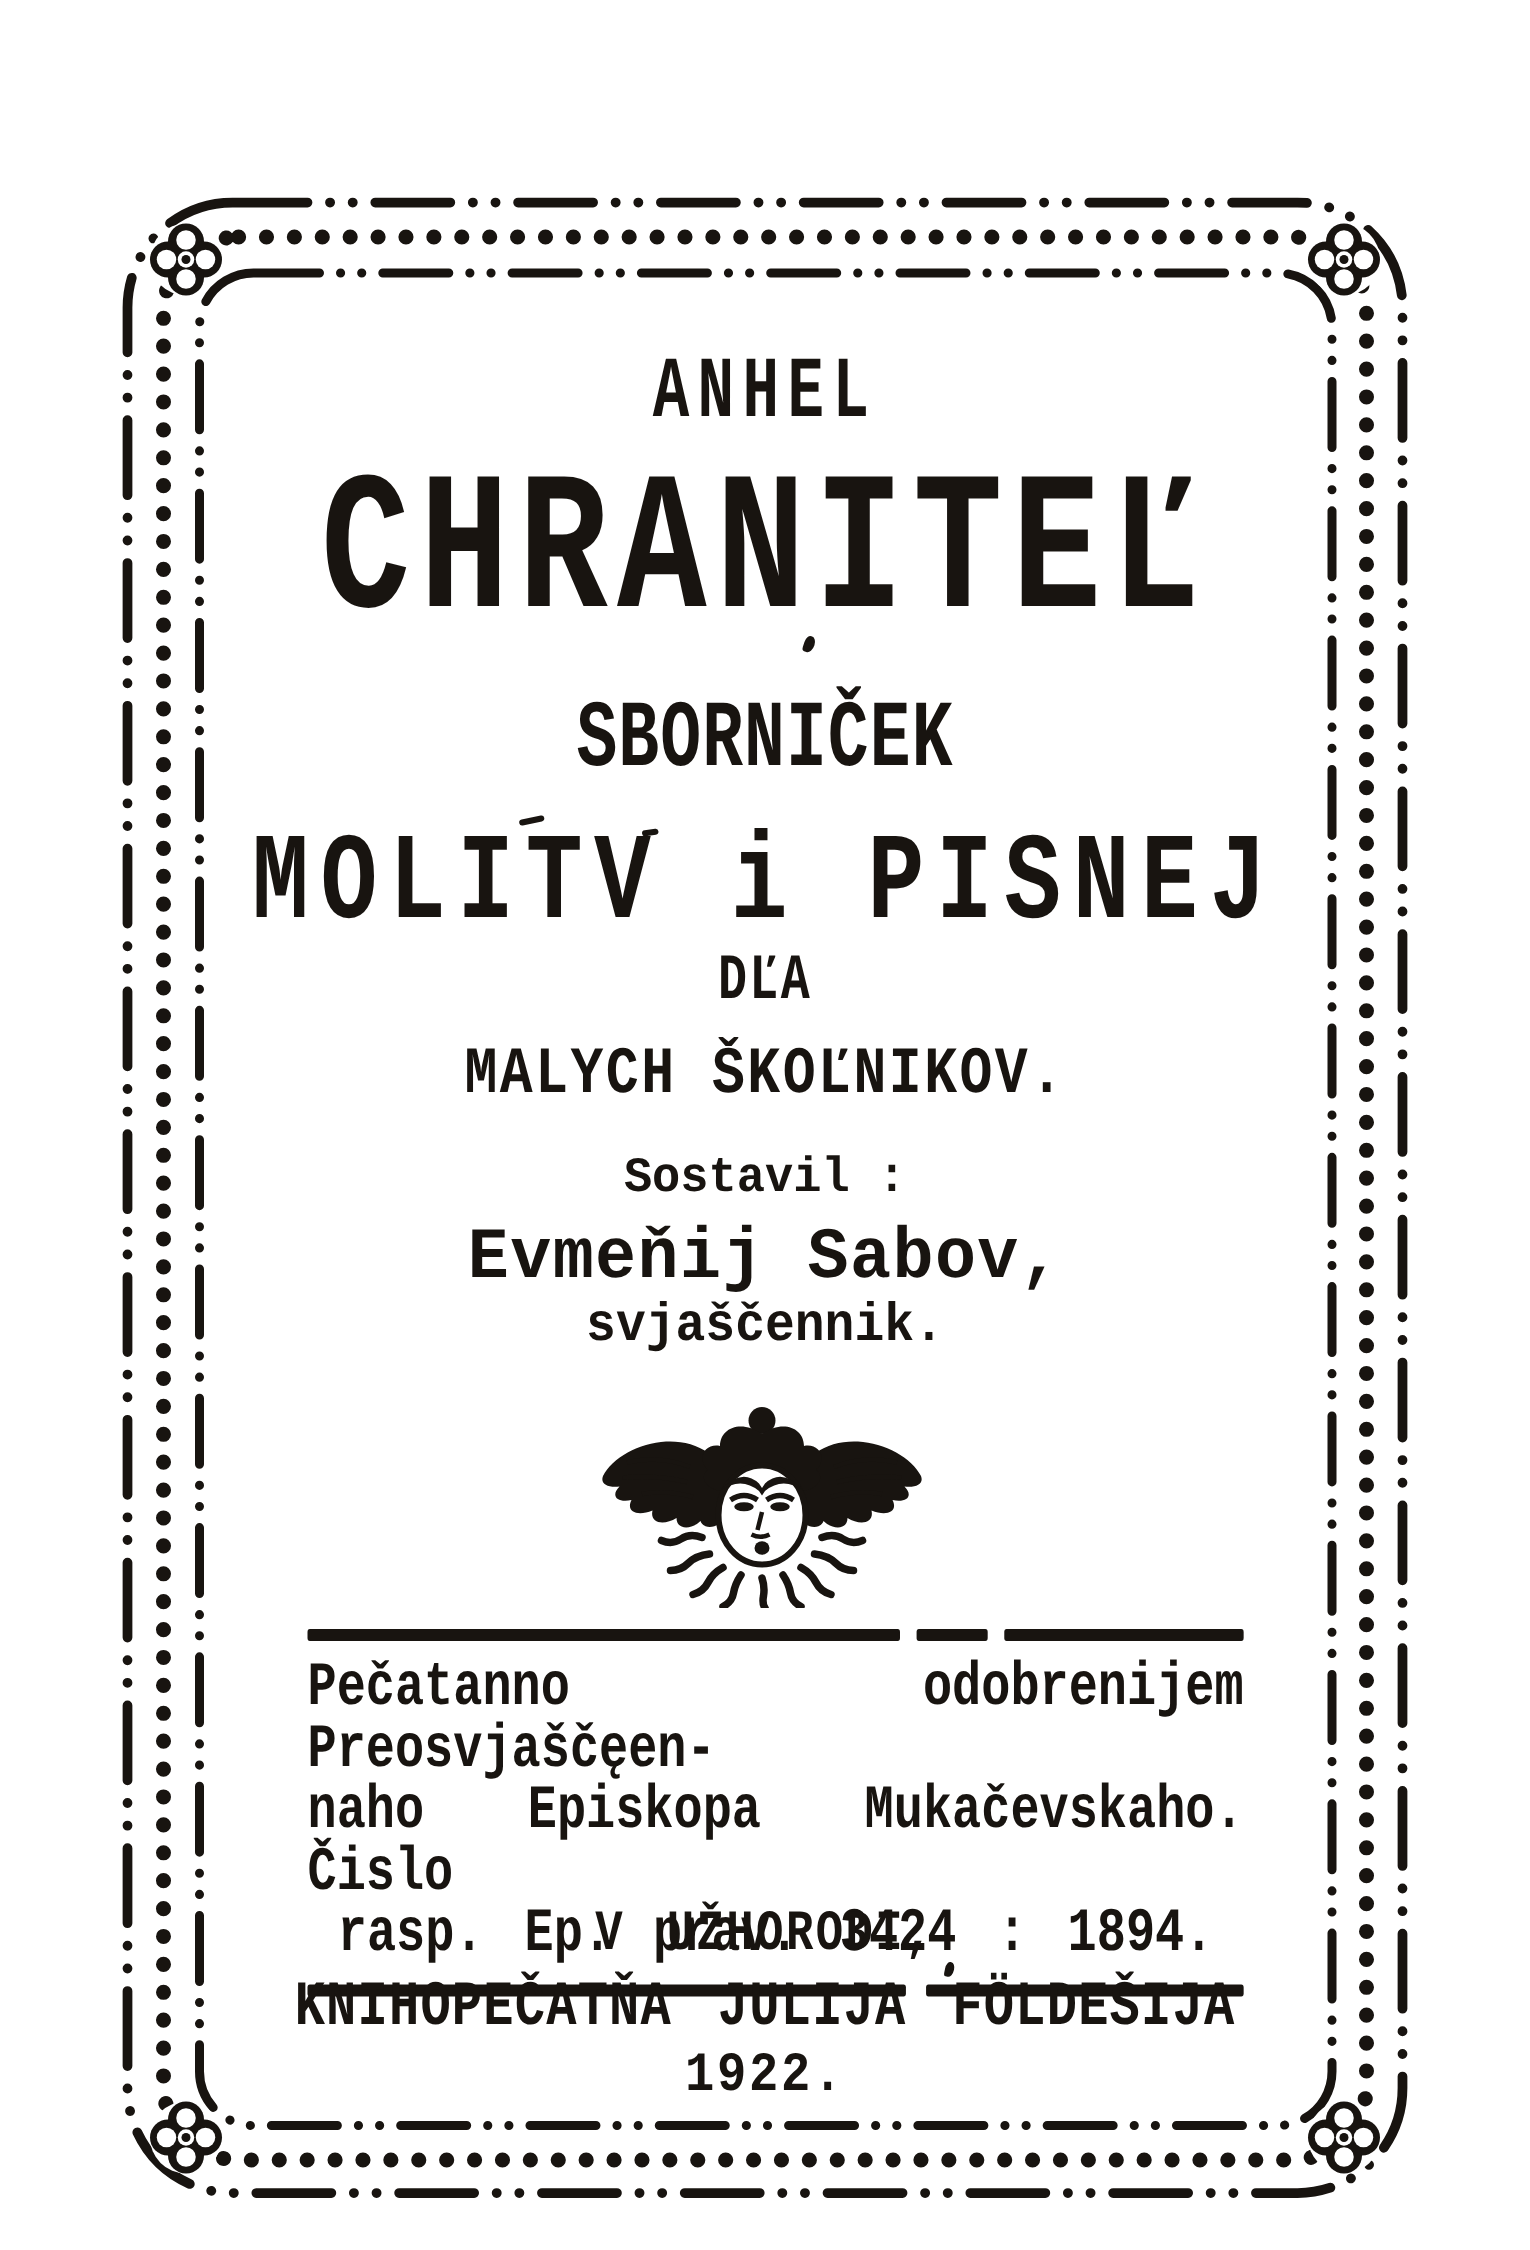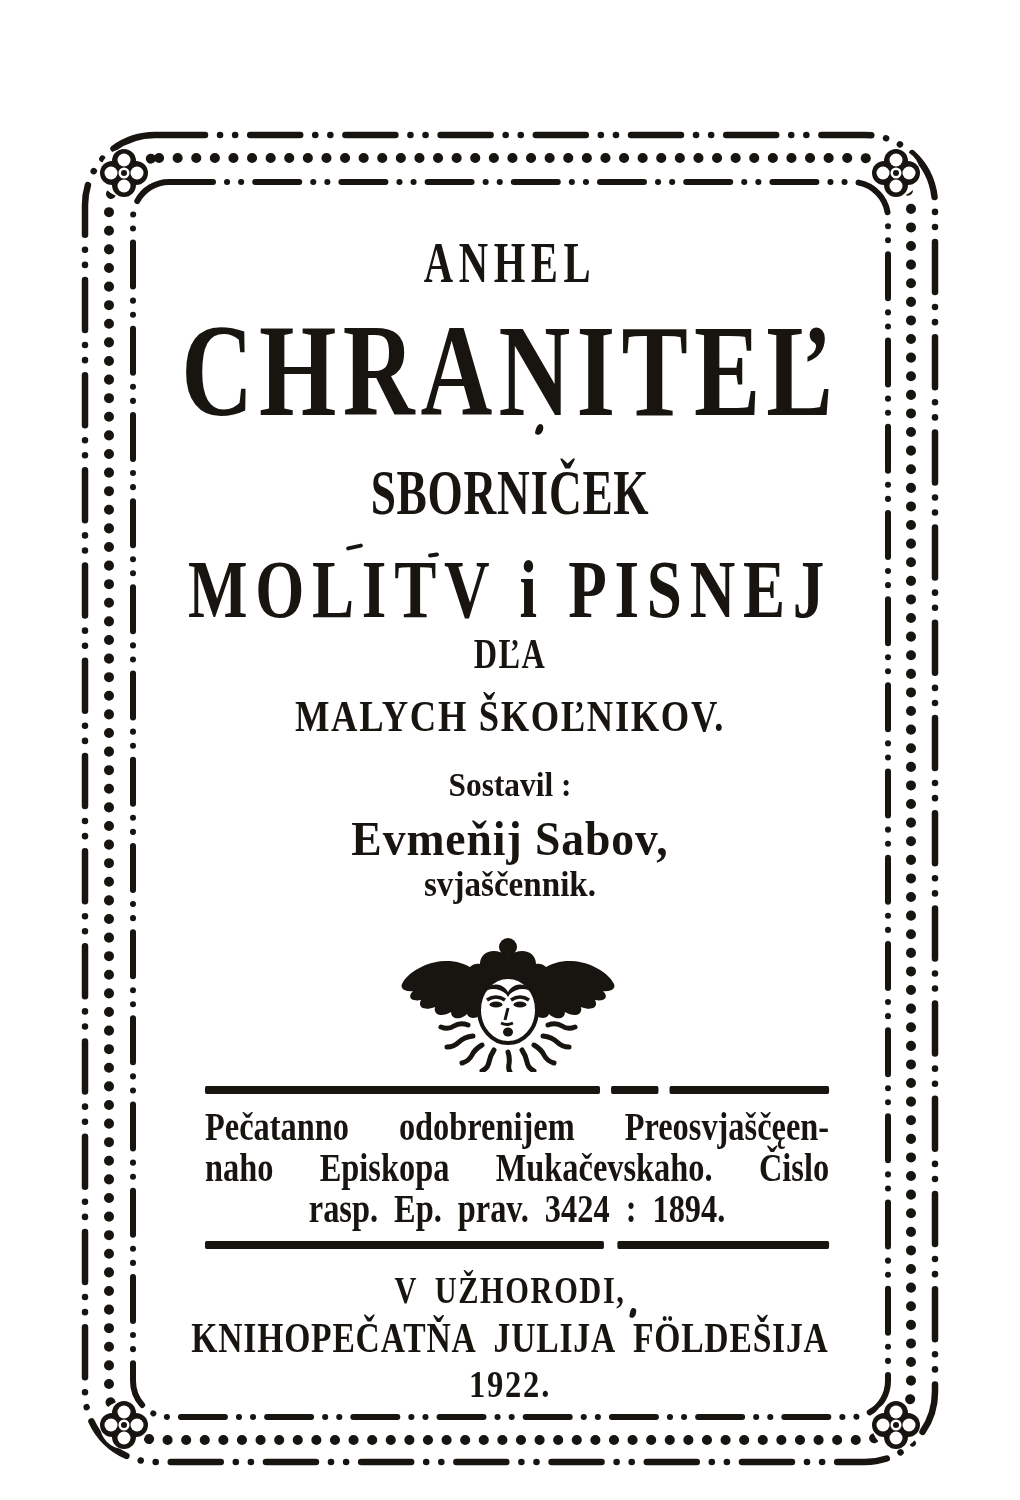--- a/index.html
+++ b/index.html
@@ -2,21 +2,21 @@
 <html><head>
 <meta charset="utf-8">
 <title>Document</title>
 <style>
   html,body{margin:0;padding:0;background:#ffffff;}
   .page{
     position:relative;
     width:1020px;height:1500px;
     background:#ffffff;
     overflow:hidden;
-    font-family:Liberation Serif, serif;
+    font-family:Liberation Mono, monospace;
     color:#181410;
   }
   .abs{position:absolute;white-space:nowrap;line-height:1;}
   .ctr{left:50%;}
 
   .series      {top:234px;font-size:58px;font-weight:bold;letter-spacing:8px;transform:translateX(-50%) scaleX(0.70);}
   .main-title  {top:305px;font-size:131px;font-weight:bold;letter-spacing:8px;transform:translateX(-50%) scaleX(0.76);}
   .sub1        {top:462px;font-size:63px;font-weight:bold;letter-spacing:1px;transform:translateX(-50%) scaleX(0.72);}
   .sub2        {top:549px;font-size:82px;font-weight:bold;letter-spacing:10px;transform:translateX(-50%) scaleX(0.77);}
   .dla         {top:632px;font-size:43px;font-weight:bold;letter-spacing:2px;transform:translateX(-50%) scaleX(0.75);}

